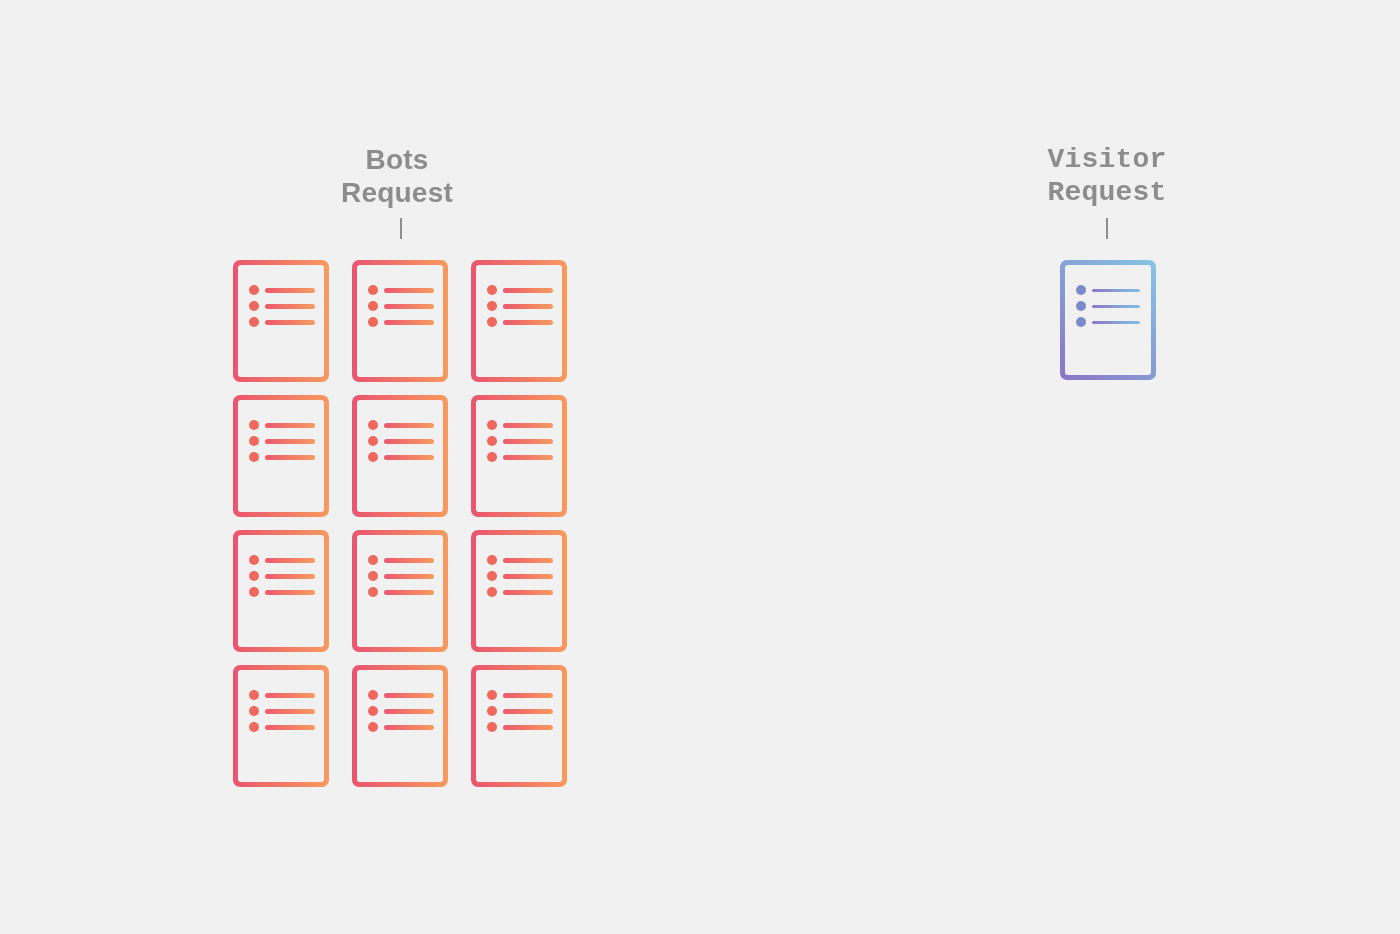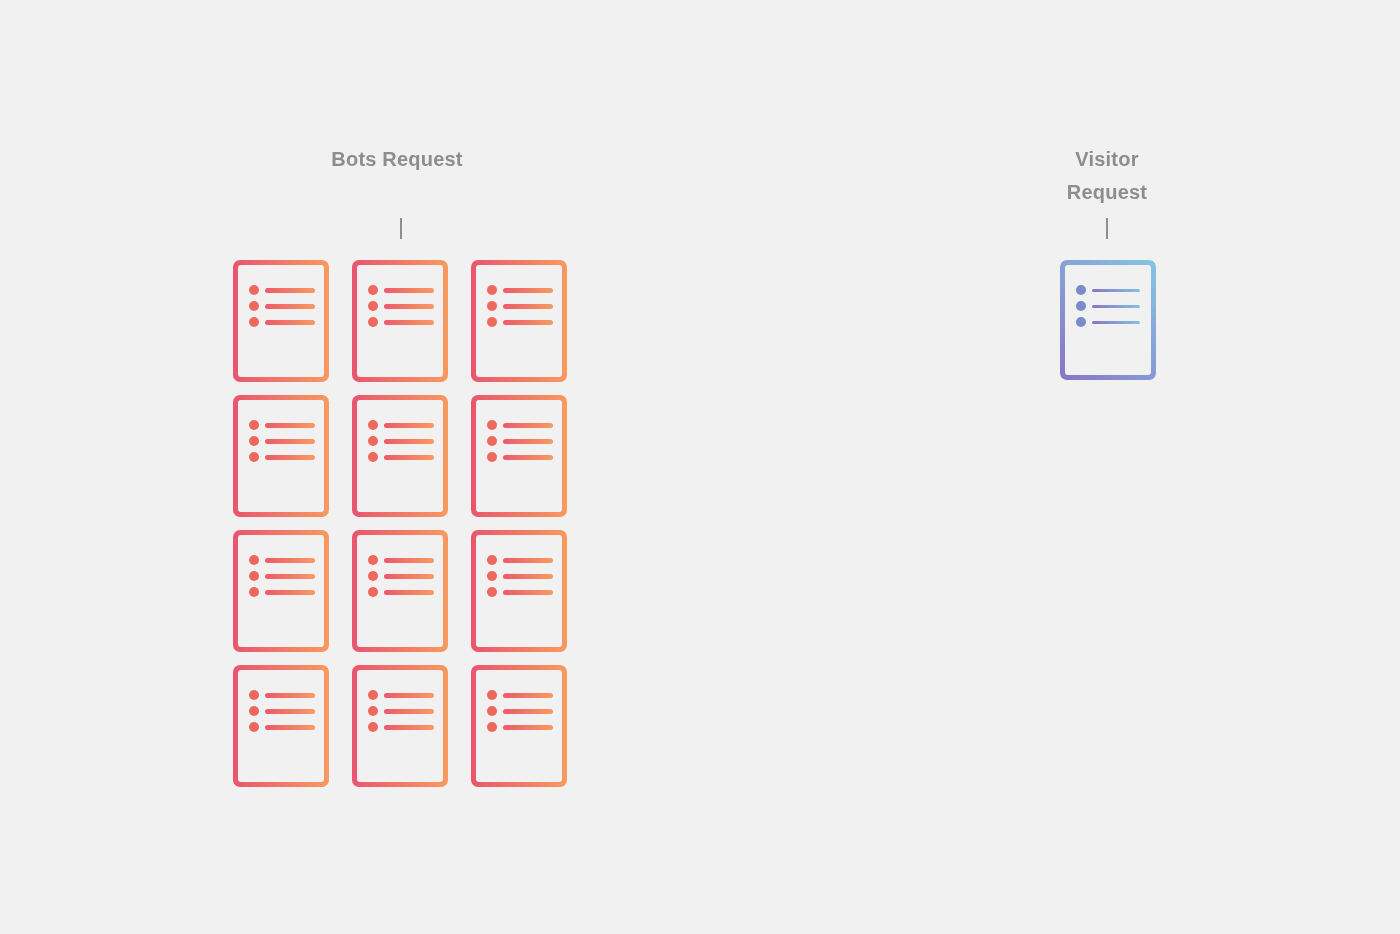--- a/index.html
+++ b/index.html
@@ -10,27 +10,27 @@
     background:var(--bg, #f1f1f2);
     overflow:hidden;
     font-family:"Liberation Sans", sans-serif;
   }
   .group-label {
     position:absolute;
     top:143px;
     width:140px;
     text-align:center;
     font-weight:700;
-    font-size:20px;
+    font-size:28px;
     line-height:33px;
     color:var(--label-color, #8d8d8d);
     letter-spacing:0.2px;
   }
   .bots .group-label    { left:327px; }
-  .visitor .group-label { left:1037px; }
+  .visitor .group-label { left:1037px;font-family:Liberation Mono, monospace; }
   .connector {
     position:absolute;
     top:218px;
     width:2px; height:21px;
     background:#8f8f8f;
   }
   .bots .connector    { left:400px; }
   .visitor .connector { left:1106px; }
 
   .bots {

